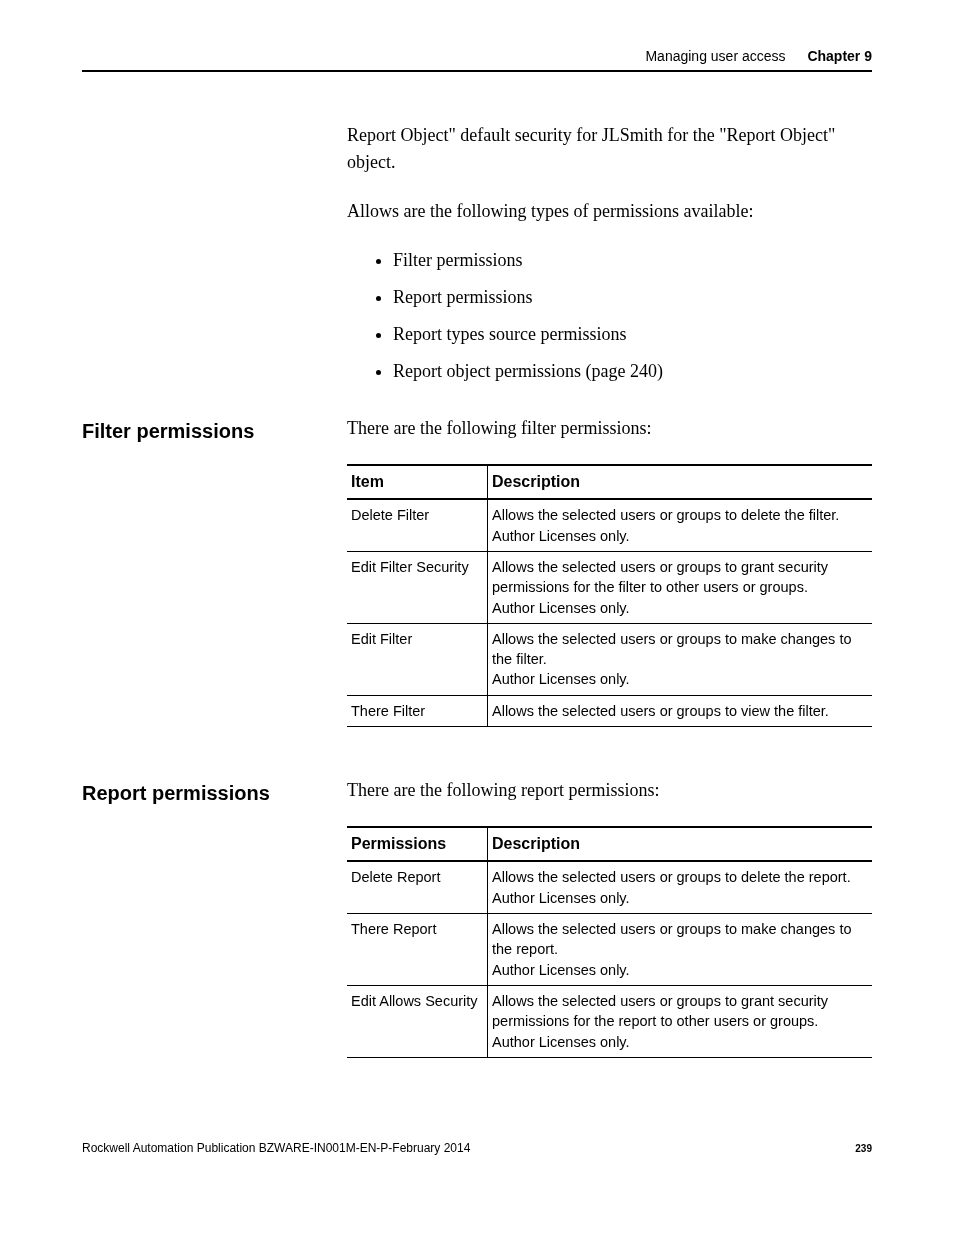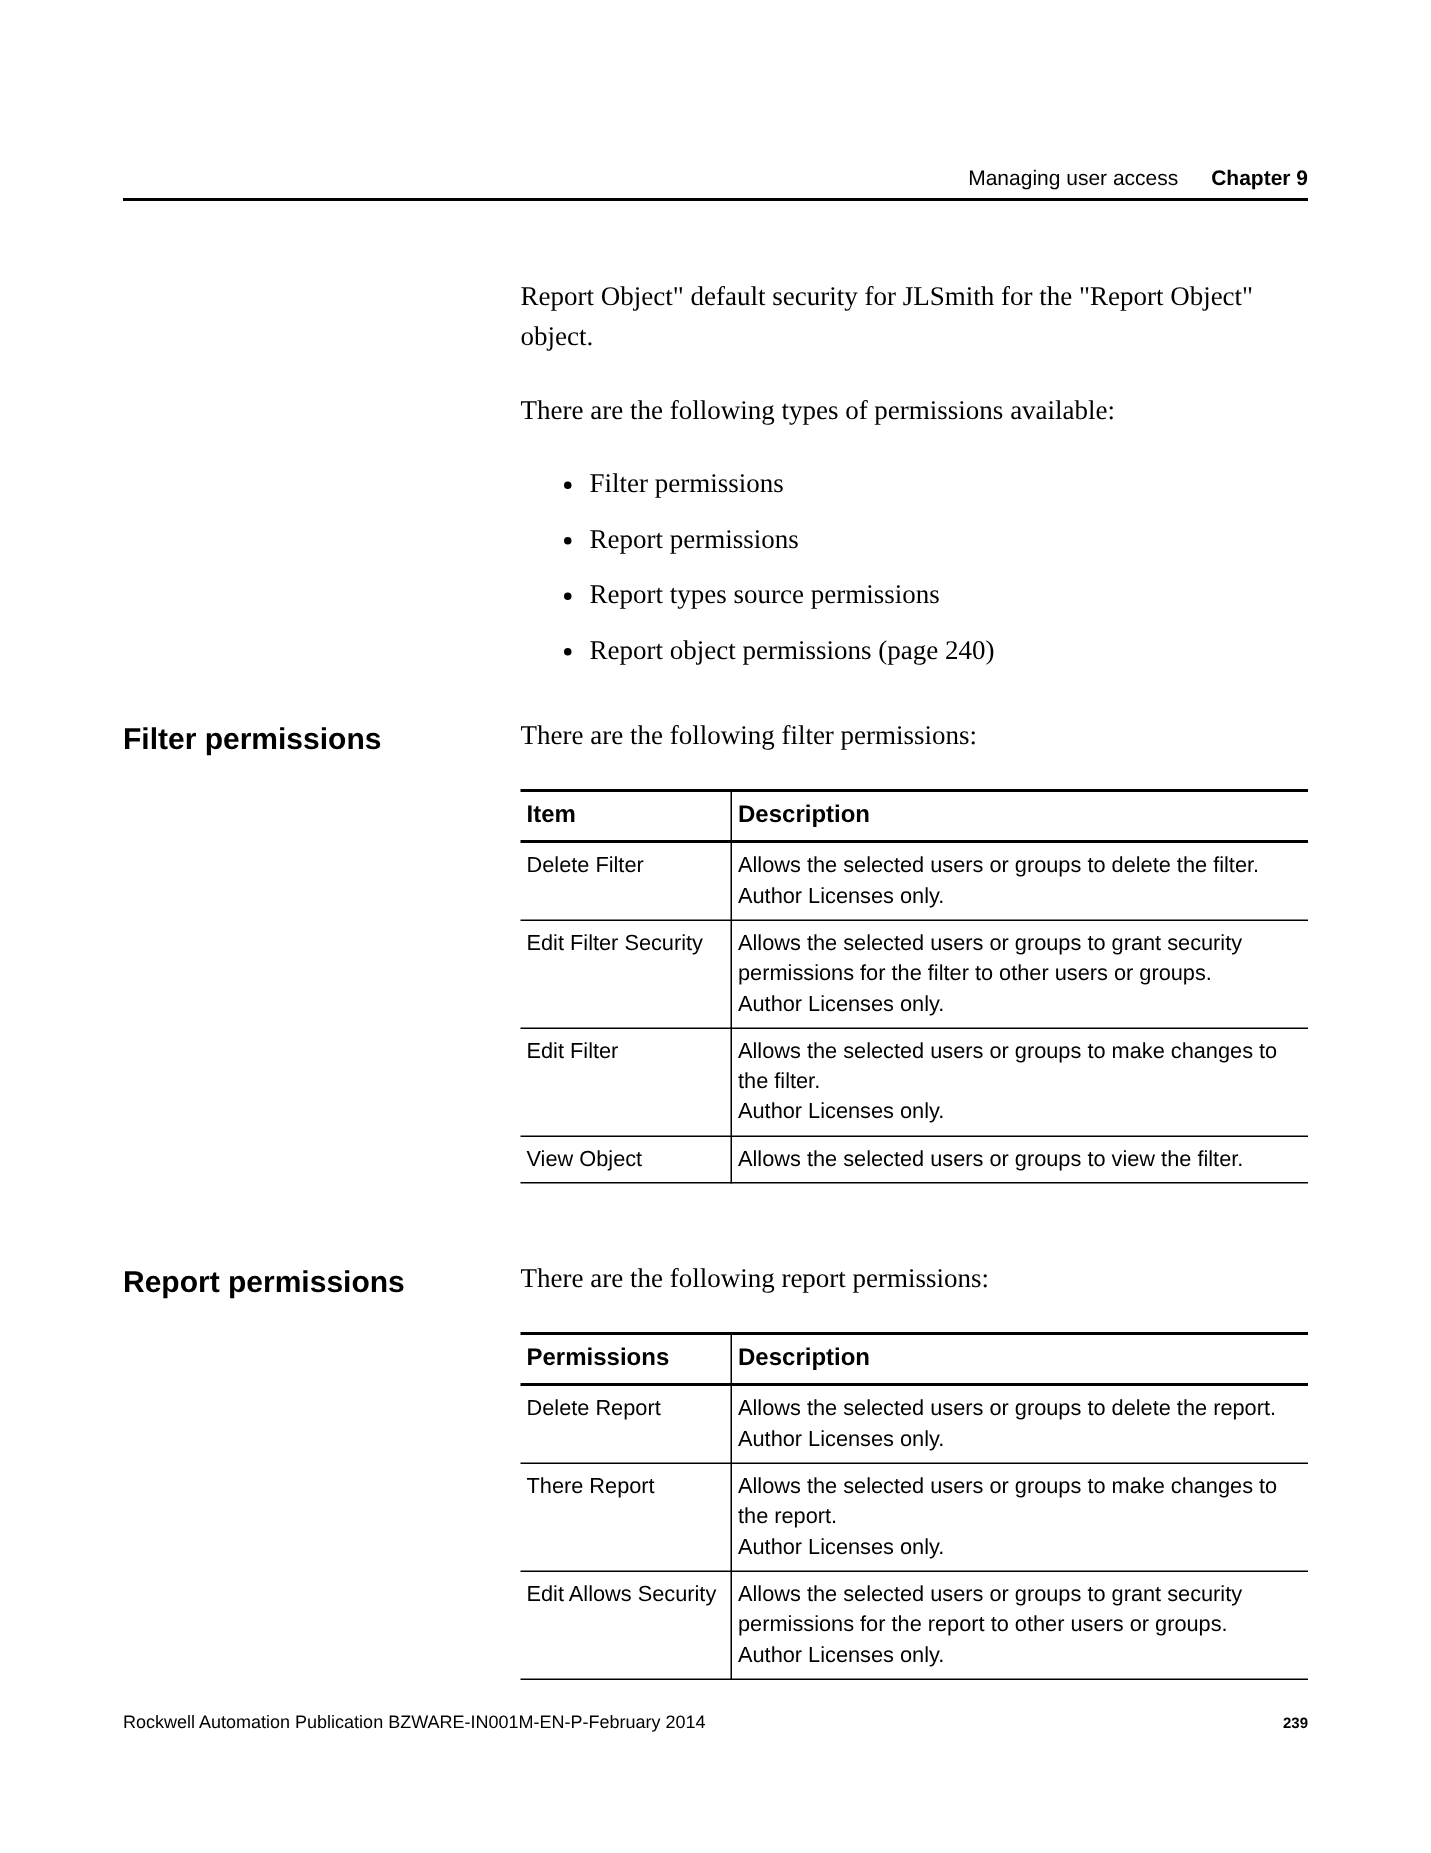--- a/index.html
+++ b/index.html
@@ -7,21 +7,21 @@
     padding: 0;
     font-family: Georgia, 'Times New Roman', serif;
     background: #fff;
     color: #000;
     width: 954px;
     height: 1235px;
     position: relative;
     box-sizing: border-box;
   }
   .page {
-    padding: 110px 82px 60px 82px;
+    padding: 48px 82px 60px 82px;
     box-sizing: border-box;
     height: 100%;
     position: relative;
   }
   .header {
     text-align: right;
     font-family: "Myriad Pro", Arial, Helvetica, sans-serif;
     font-size: 14px;
     border-bottom: 2px solid #000;
     padding-bottom: 6px;
@@ -117,21 +117,21 @@
     <span>Managing user access</span>
     <span class="chapter">Chapter 9</span>
   </div>
 
   <div class="main">
 
     <div class="row">
       <div class="side"></div>
       <div class="content">
         <p class="para">Report Object" default security for JLSmith for the "Report Object" object.</p>
-        <p class="para">There are the following types of permissions available:</p>
+        <p class="para">Allows are the following types of permissions available:</p>
         <ul class="bullets">
           <li>Filter permissions</li>
           <li>Report permissions</li>
           <li>Report types source permissions</li>
           <li>Report object permissions (page 240)</li>
         </ul>
       </div>
     </div>
 
     <div class="row">
@@ -152,21 +152,21 @@
             </tr>
             <tr>
               <td>Edit Filter Security</td>
               <td>Allows the selected users or groups to grant security permissions for the filter to other users or groups.<br>Author Licenses only.</td>
             </tr>
             <tr>
               <td>Edit Filter</td>
               <td>Allows the selected users or groups to make changes to the filter.<br>Author Licenses only.</td>
             </tr>
             <tr>
-              <td>View Object</td>
+              <td>There Filter</td>
               <td>Allows the selected users or groups to view the filter.</td>
             </tr>
           </tbody>
         </table>
       </div>
     </div>
 
     <div class="row">
       <div class="side">Report permissions</div>
       <div class="content">

